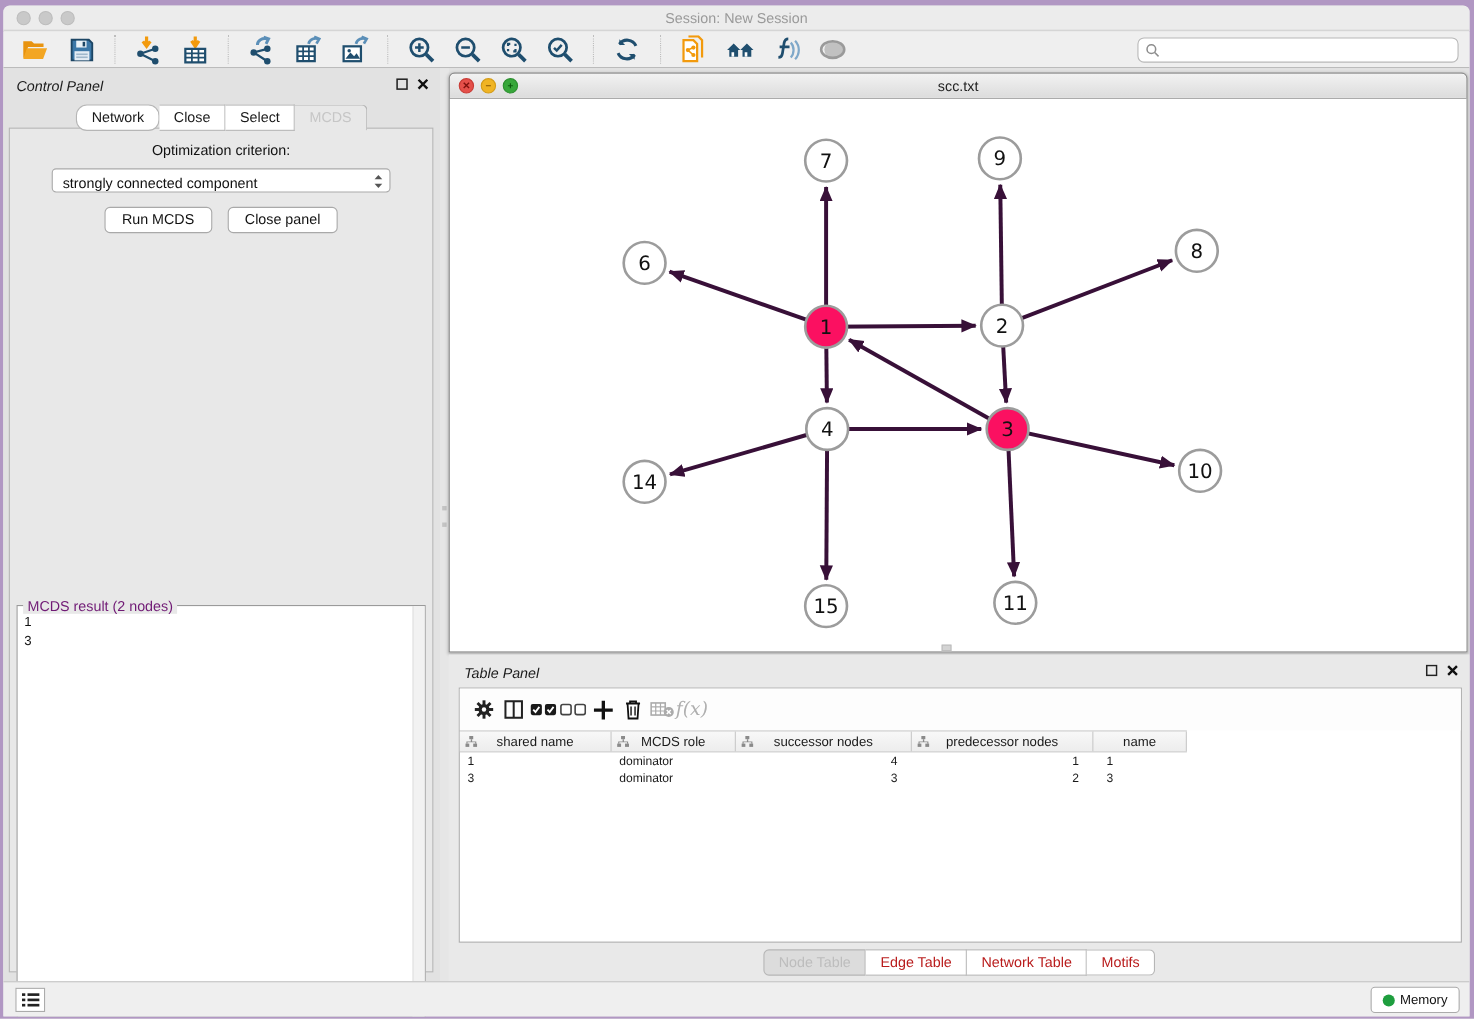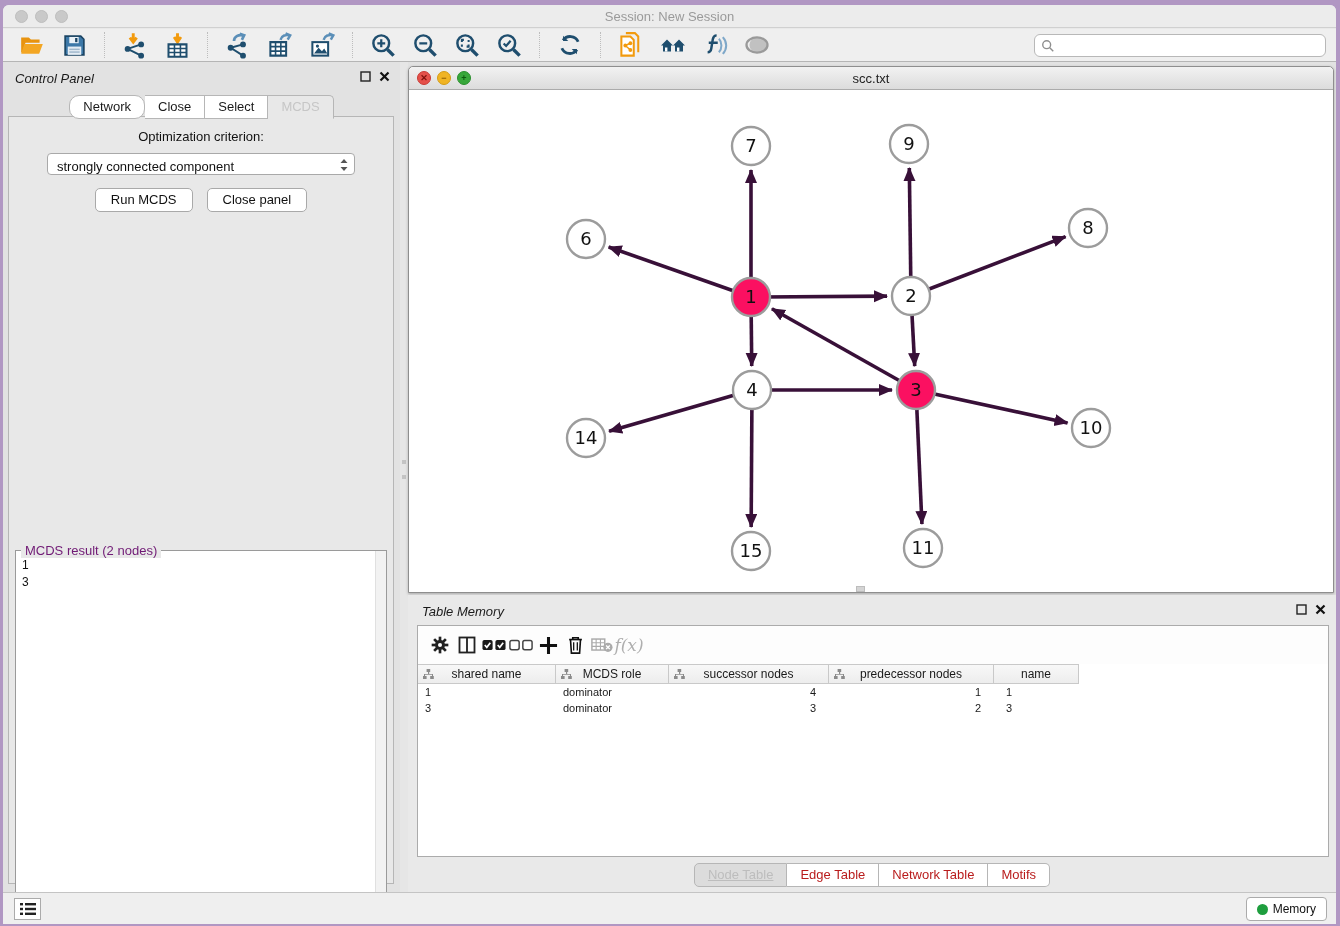--- a/index.html
+++ b/index.html
@@ -85,21 +85,21 @@
   .tbl-header { display:flex; height:20px; background:linear-gradient(#F8F8F8,#EDEDED); border-top:1px solid #C9C9C9; border-bottom:1px solid #C9C9C9; width:661px; }
   .th { position:relative; border-right:1px solid #C9C9C9; display:flex; align-items:center; justify-content:center; font-size:12px; color:#1A1A1A; flex:none; }
   .th .th-icon { position:absolute; left:5px; top:4px; }
   .tr { display:flex; height:16px; }
   .td { font-size:11px; color:#1A1A1A; flex:none; line-height:16px; }
   .td.left { text-align:left; padding-left:7px; }
   .td.right { text-align:right; padding-right:13px; }
   .td.name { text-align:left; padding-left:12px; }
   .tp-tabs { position:absolute; left:0; top:268px; width:100%; display:flex; justify-content:center; }
   .tp-tab { background:#FFF; border:1px solid #B6B6B6; border-left-width:0; padding:3px 13px 4px; font-size:13px; color:#b91c1c; }
-  .tp-tab:first-child { border-left-width:1px; border-radius:5px 0 0 5px;text-decoration:underline; }
+  .tp-tab:first-child { border-left-width:1px; border-radius:5px 0 0 5px; }
   .tp-tab:last-child { border-radius:0 5px 5px 0; }
   .tp-tab.active { background:#DCDCDC; color:#BDBDBD; }
 
   
   .statusbar { position:absolute; left:0; bottom:0; width:100%; height:32px; background:#EFEFEF; border-top:1px solid #C4C4C4; }
   .list-btn { position:absolute; left:11px; top:5px; width:27px; height:22px; background:#FFF; border:1px solid #ABABAB;
               display:flex; align-items:center; justify-content:center; }
   .memory-btn { position:absolute; right:9px; top:4px; height:24px; background:#FFF; border:1px solid #ABABAB; border-radius:4px;
                 display:flex; align-items:center; gap:5px; padding:0 10px; font-size:12px; color:#111; }
   .mem-dot { width:11px; height:11px; border-radius:50%; }
@@ -374,21 +374,21 @@
           <g>
             <circle cx="342" cy="461" r="19" fill="#FFFFFF" stroke="#9C9C9C" stroke-width="2.4"></circle>
             <text x="342" y="461" dy="0.35em" text-anchor="middle" class="node-label">15</text>
           </g>
         </svg>
     </div>
     <div class="h-grip"></div>
 
     <div class="table-panel">
       <div class="panel-header">
-        <span class="ph-title">Table Memory</span>
+        <span class="ph-title">Table Panel</span>
         <span class="win-btns">
           <svg width="11" height="11" viewBox="0 0 11 11">
               <rect x="1" y="1" width="9" height="9" fill="none" stroke="#222" stroke-width="1.4"></rect>
             </svg>
           <svg width="11" height="11" viewBox="0 0 11 11">
               <path d="M1.5 1.5l8 8M9.5 1.5l-8 8" stroke="#111" stroke-width="2.2"></path>
             </svg>
         </span>
       </div>
       <div class="tbl-container">

